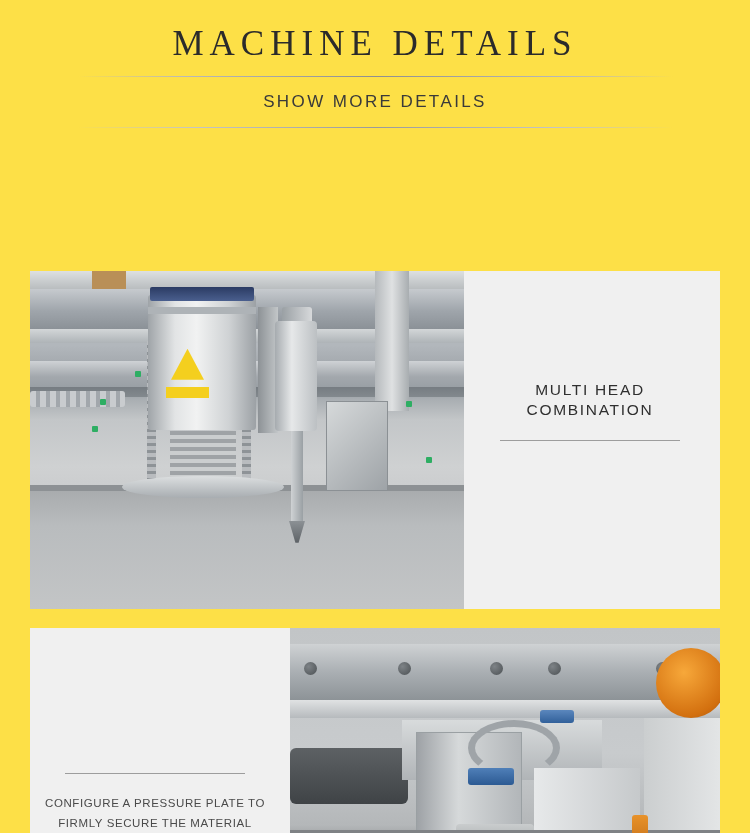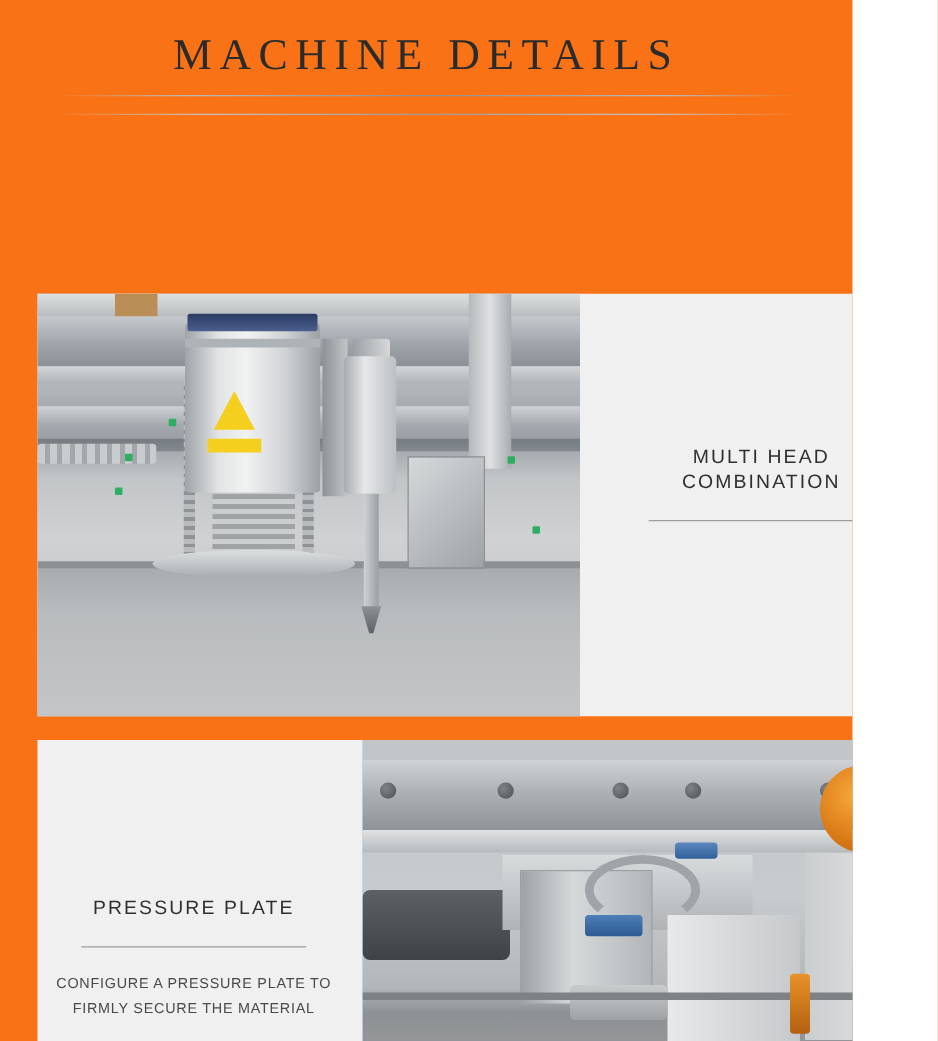--- a/index.html
+++ b/index.html
@@ -6,23 +6,23 @@
   html, body {
     margin: 0;
     padding: 0;
     width: 750px;
     height: 833px;
     background: #ffffff;
     font-family: "Liberation Sans", sans-serif;
   }
   .page {
     position: relative;
-    width: 682px;
+    width: 750px;
     height: 833px;
-    background: #f97316;
+    background: #fde047;
     overflow: hidden;
   }
 
   
   .header {
     padding-top: 22px;
     text-align: center;
   }
   .title {
     font-family: "Liberation Serif", serif;
@@ -94,21 +94,21 @@
     font-family: "Liberation Sans", sans-serif;
     font-size: 11.5px;
     letter-spacing: 0.6px;
     color: #4a4a4a;
     line-height: 1.72;
   }
 
   
   .b1-panel { left: 30px; top: 143px; width: 690px; height: 338px; }
   .b1-photo { left: 30px; top: 143px; width: 434px; height: 338px; }
-  .b1-text  { left: 470px; top: 264px; width: 240px; margin-left: 19px; }
+  .b1-text  { left: 470px; top: 252px; width: 240px; }
 
   
   .b2-panel { left: 30px; top: 500px; width: 690px; height: 313px; }
   .b2-photo { left: 290px; top: 500px; width: 430px; height: 313px; }
   .b2-text  { left: 35px; top: 625px; width: 240px; }
 
   
   .p1-bg {
     position: absolute; inset: 0;
     background:
@@ -313,20 +313,21 @@
   }
 </style>
 </head>
 <body>
 
 <div class="page">
 
   <div class="header">
     <h1 class="title">MACHINE DETAILS</h1>
     <div class="title-rule"></div>
+    <div class="subtitle">SHOW MORE DETAILS</div>
     <div class="subtitle-rule"></div>
   </div>
 
   <div class="block">
     <div class="panel b1-panel"></div>
 
     <div class="photo b1-photo">
       <div class="photo-inner">
         <div class="p1-bg"></div>
         <div class="p1-strip"></div>
@@ -393,19 +394,18 @@
         <div class="p2-plate"></div>
 
         <div class="p2-edge"></div>
 
         <div class="p2-orange-rod"></div>
 
       </div>
     </div>
 
     <div class="text-col b2-text">
-      <div class="item-title">PRESSURE PLATE</div>
       <div class="item-rule"></div>
       <div class="item-desc">CONFIGURE A PRESSURE PLATE TO FIRMLY SECURE THE MATERIAL</div>
     </div>
   </div>
 
 </div>
 
 </body></html>

